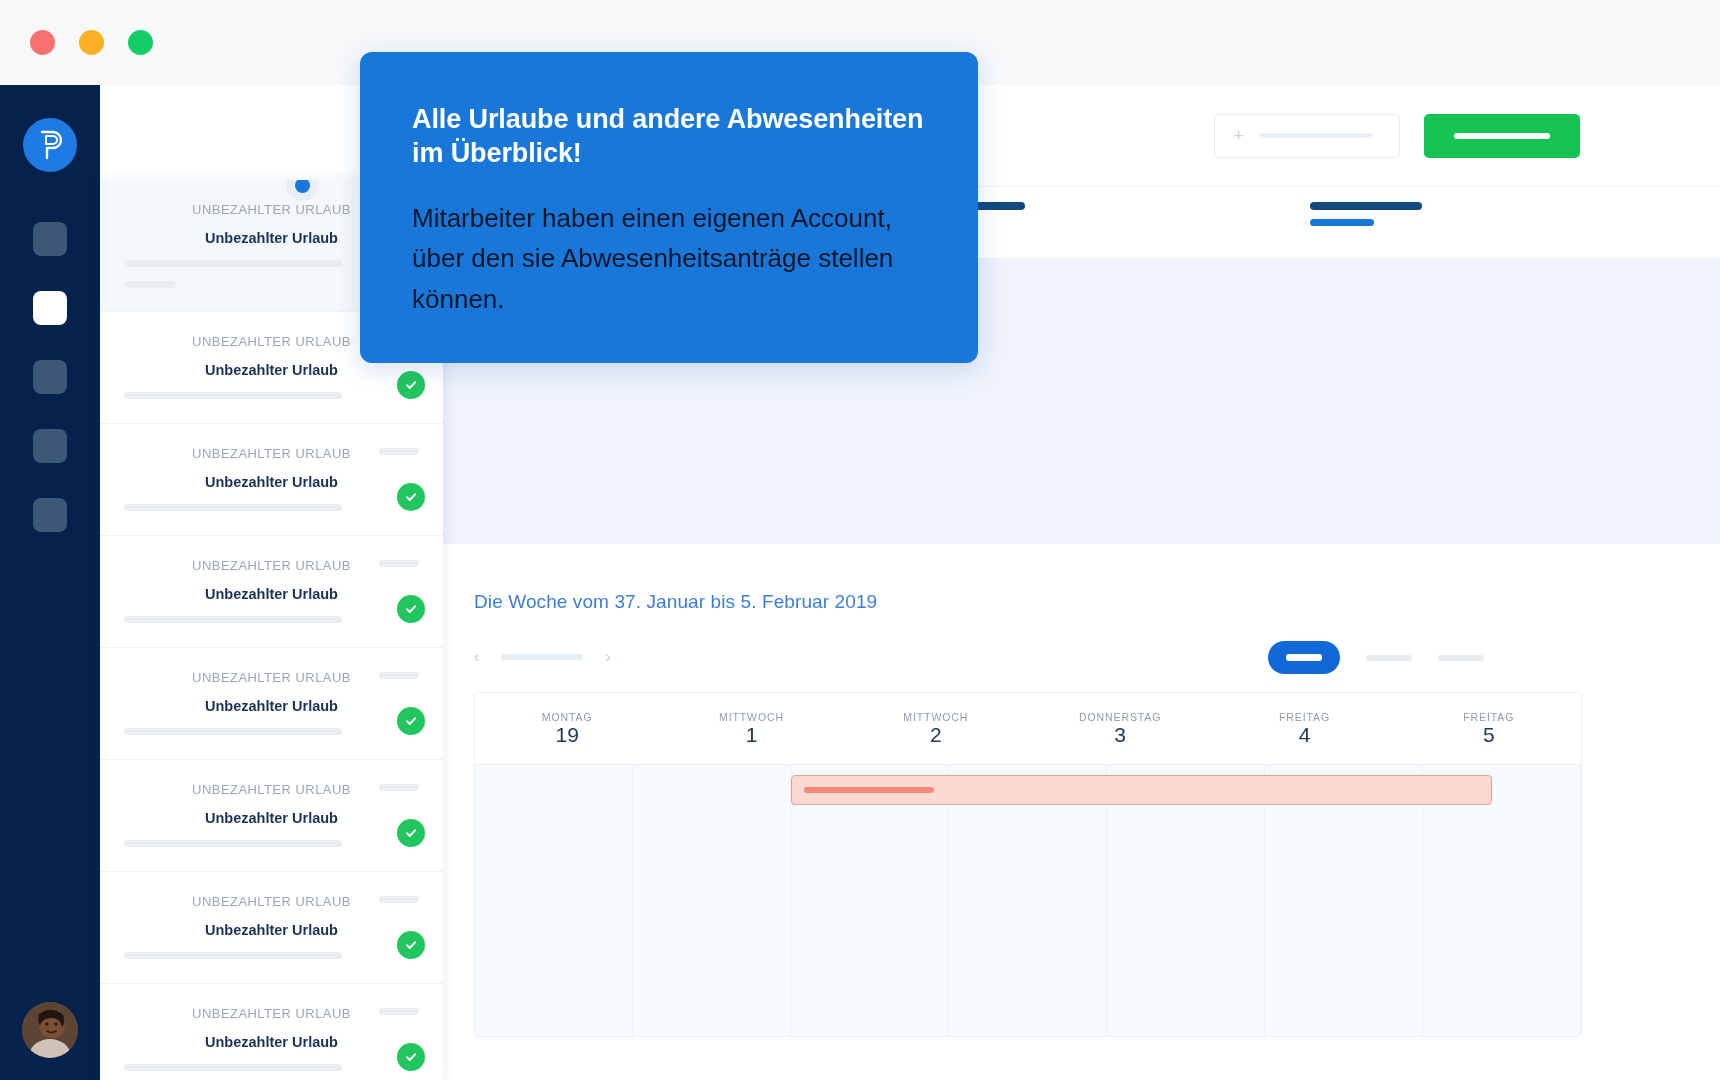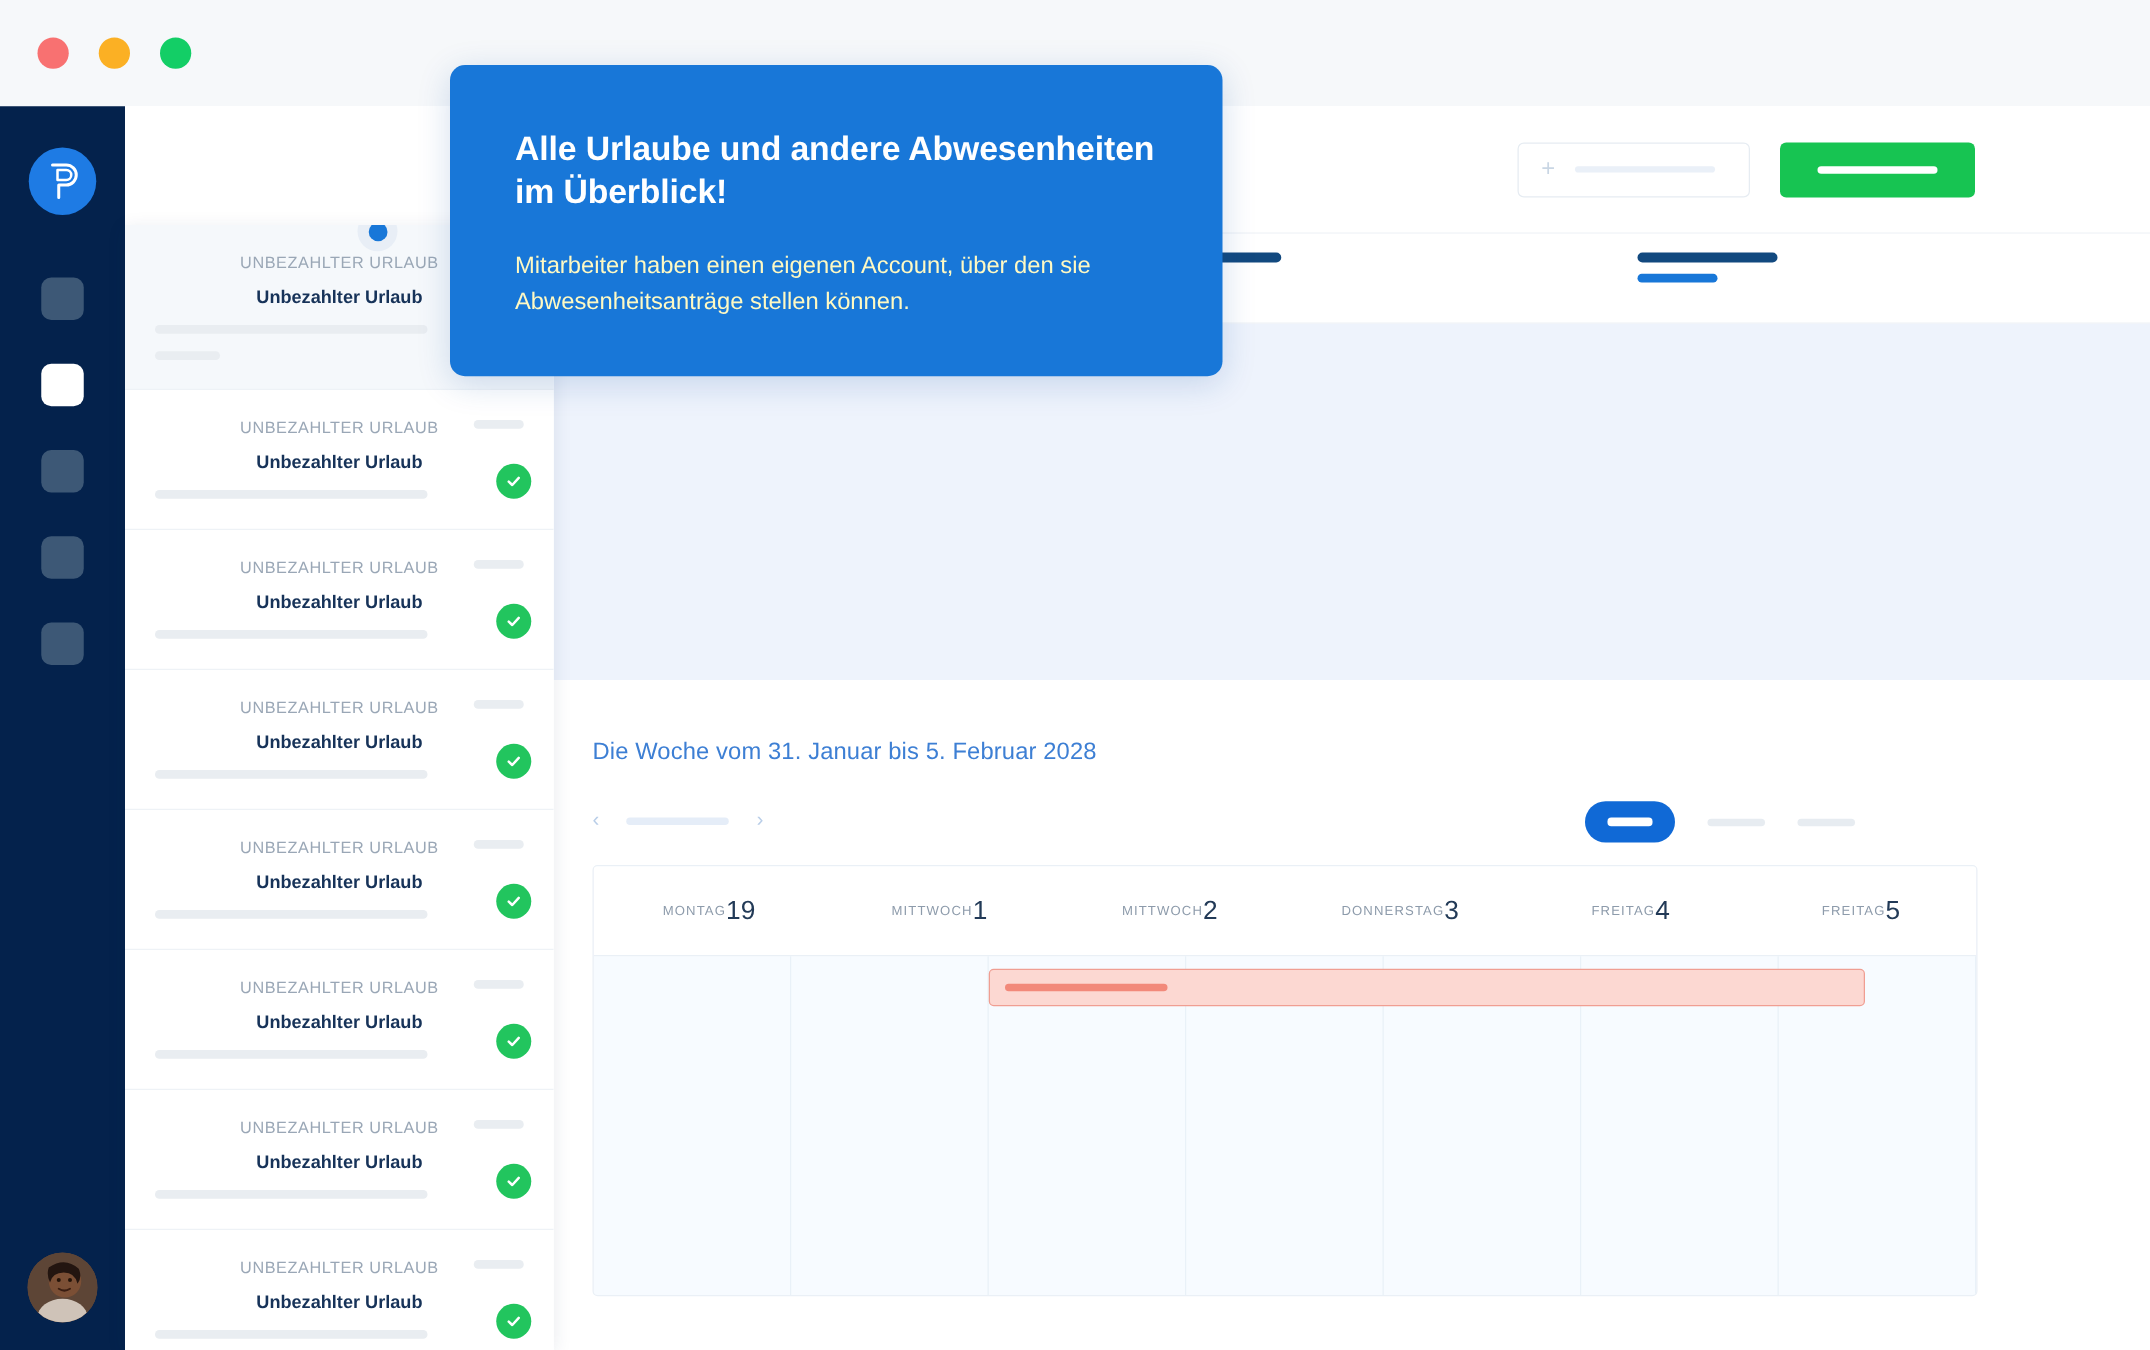--- a/index.html
+++ b/index.html
@@ -190,21 +190,21 @@
     overflow: hidden;
   }
   .cal-head {
     display: flex;
     height: 72px;
     background: #ffffff;
     border-bottom: 1px solid #eaf0f6;
   }
   .cal-head .day {
     flex: 1 1 0;
-    display: flex; flex-direction: row;
+    display: flex; flex-direction: column;
     align-items: center; justify-content: center;
     gap: 0;
   }
   .day-name {
     font-size: 10.5px;
     letter-spacing: 0.9px;
     color: #8d9bab;
   }
   .day-num {
     font-size: 21px;
@@ -309,24 +309,24 @@
     box-shadow: 0 6px 26px rgba(16,80,160,0.18);
   }
   .callout h2 {
     font-size: 27px;
     line-height: 1.26;
     font-weight: bold;
     letter-spacing: -0.1px;
     margin-bottom: 28px;
   }
   .callout p {
-    font-size: 19px;
+    font-size: 26px;
     line-height: 1.55;
     font-weight: normal;
-    color: #fef9c3;
+    color: #0f172a;
   }
 </style>
 </head>
 <body>
 
 <div class="app-window">
 
   <div class="titlebar">
     <span class="dot red"></span>
     <span class="dot yellow"></span>
@@ -380,21 +380,21 @@
       <div class="tab tab-2">
         <div class="bar-dark"></div>
         <div class="bar-blue"></div>
       </div>
     </div>
 
     <div class="blue-panel"></div>
 
     <div class="cal-section">
 
-      <div class="cal-title">Die Woche vom 31. Januar bis 5. Februar 2028</div>
+      <div class="cal-title">Die Woche vom 37. Januar bis 5. Februar 2019</div>
 
       <div class="cal-toolbar">
         <div class="pager">
           <span class="chev">‹</span>
           <span class="skel"></span>
           <span class="chev">›</span>
         </div>
         <div class="view-toggle">
           <span class="pill-active">
             <span class="skel"></span>

